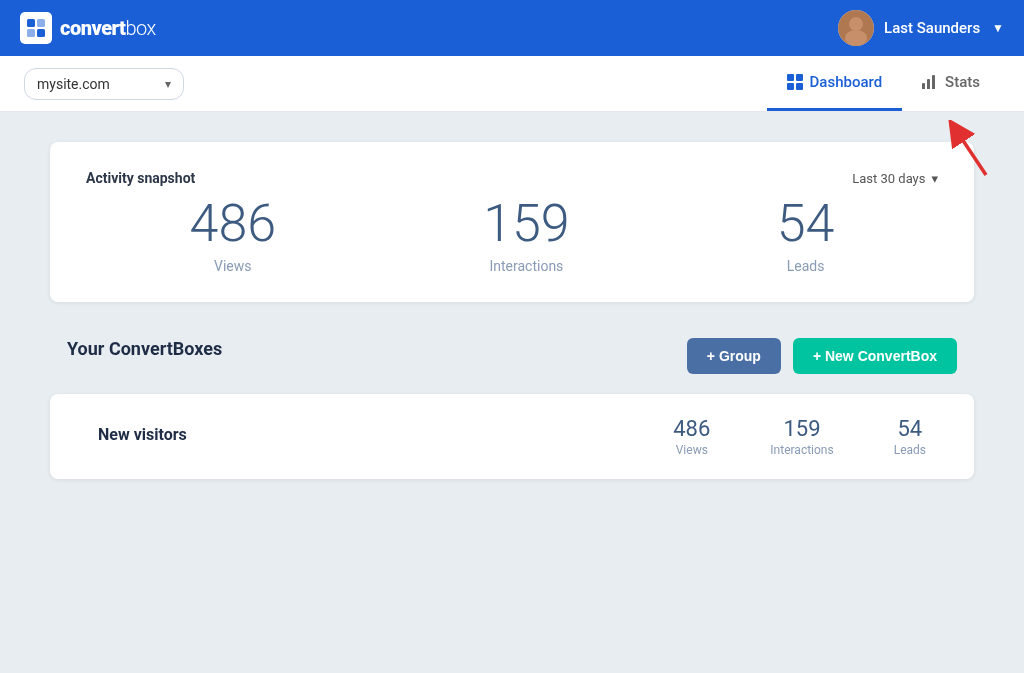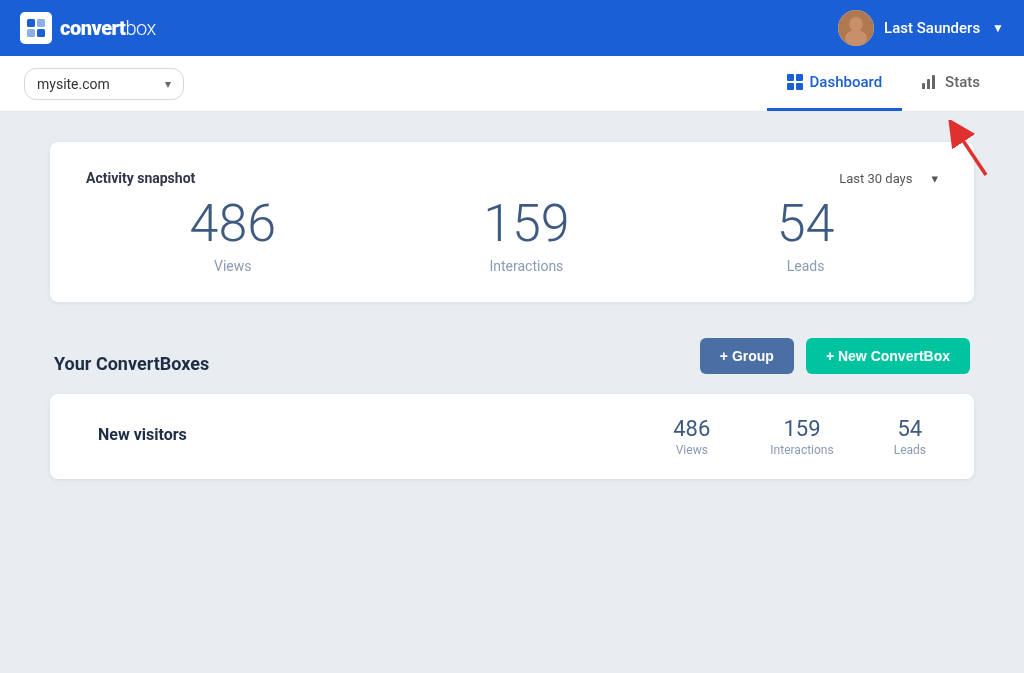--- a/index.html
+++ b/index.html
@@ -132,21 +132,21 @@
       margin-bottom: 12px;
     }
     .card-title {
       font-size: 14px;
       font-weight: 700;
       color: #2d3748;
     }
     .date-filter {
       display: flex;
       align-items: flex-start;
-      gap: 19px;
+      gap: 6px;
       font-size: 13px;
       color: #555;
       cursor: pointer;
     }
 
     
     .stats-row {
       display: flex;
       justify-content: space-around;
       align-items: center;
@@ -163,22 +163,22 @@
     }
     .stat-label {
       font-size: 14px;
       color: #8a9bb5;
     }
 
     
     .section-header {
       display: flex;
       justify-content: space-between;
-      align-items: flex-end;
-      margin: 36px 4px 20px;
+      align-items: flex-start;
+      margin: 36px 17px 20px;
       gap: 8px;
     }
     .section-title {
       font-size: 18px;
       font-weight: 700;
       color: #1e2c45;
     }
     .section-actions {
       display: flex;
       gap: 12px;

